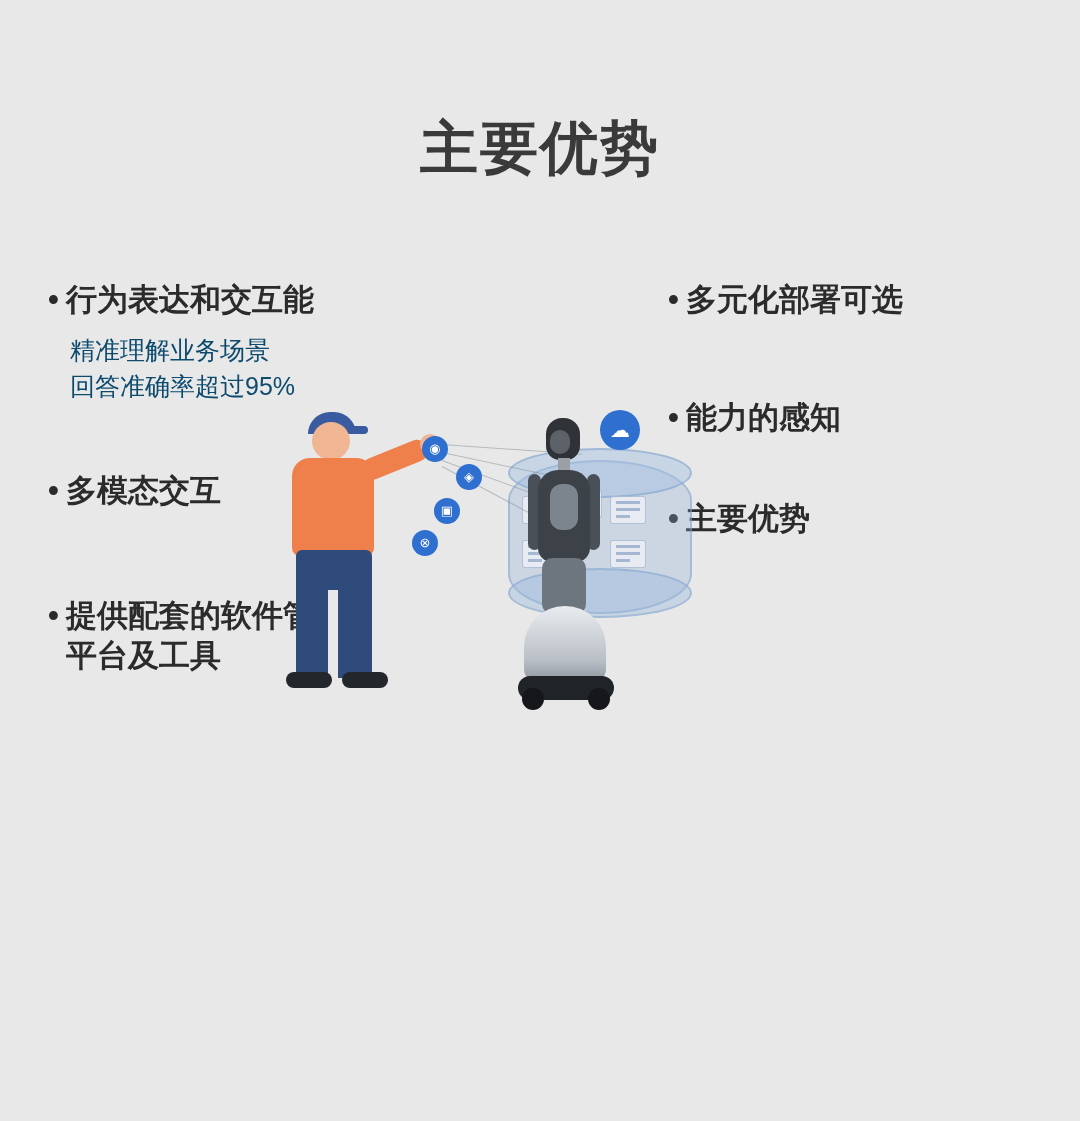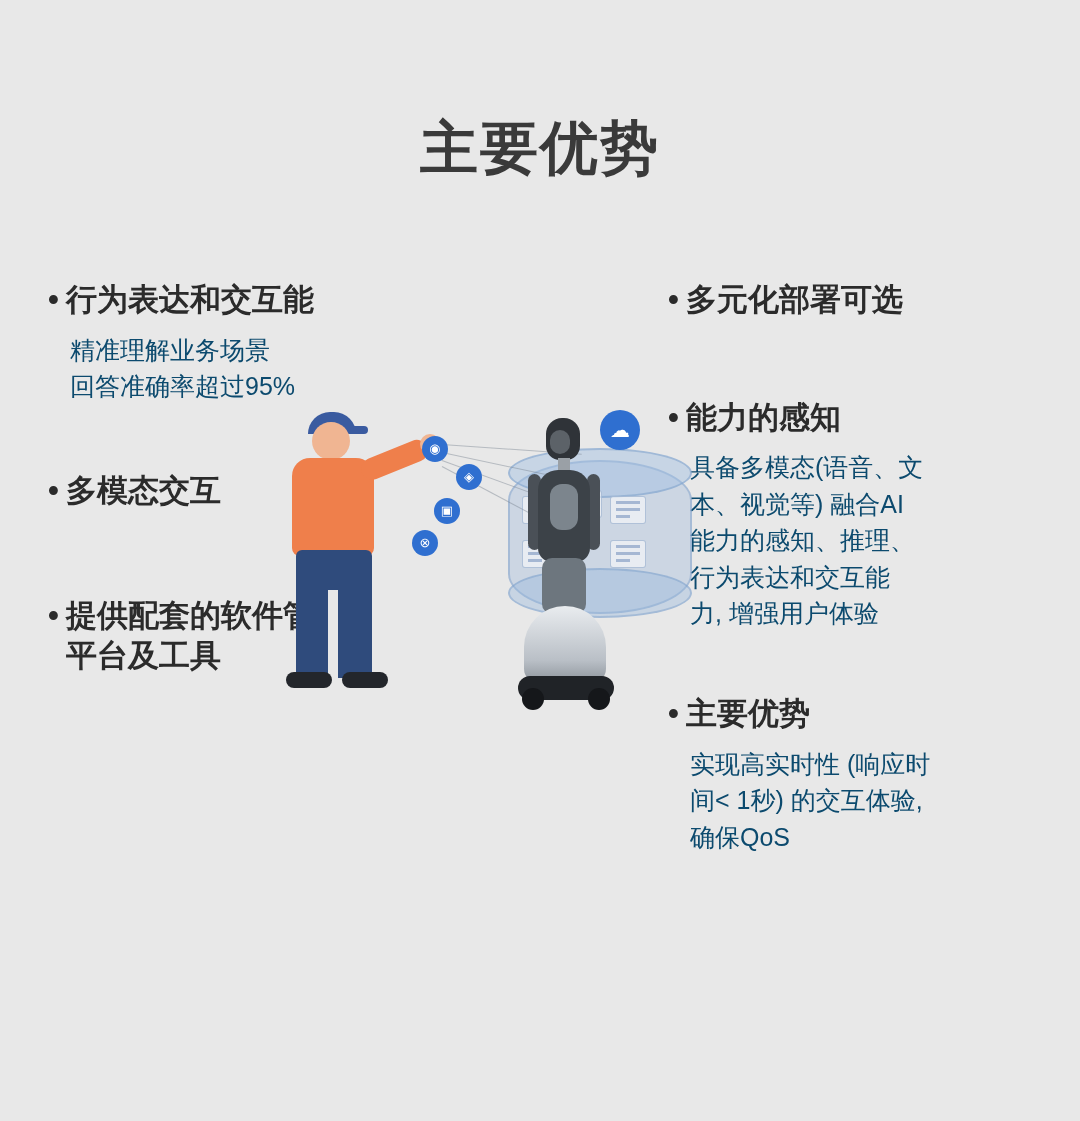--- a/index.html
+++ b/index.html
@@ -217,35 +217,27 @@
         <span class="bullet">•</span>
         <span class="head-text">多元化部署可选</span>
       </div>
     </div>
 
     <div class="item right-2">
       <div class="item-head">
         <span class="bullet">•</span>
         <span class="head-text">能力的感知</span>
       </div>
-      <div class="item-body">具备多模态(语音、文
-本、视觉等) 融合AI
-能力的感知、推理、
-行为表达和交互能
-力, 增强用户体验</div>
     </div>
 
     <div class="item">
       <div class="item-head">
         <span class="bullet">•</span>
         <span class="head-text">主要优势</span>
       </div>
-      <div class="item-body">实现高实时性 (响应时
-间&lt; 1秒) 的交互体验,
-确保QoS</div>
     </div>
 
   </div>
 
   <div class="illus">
 
     <div class="ring"></div>
     <div class="ring-bot"></div>
     <div class="ring-top"></div>
 

